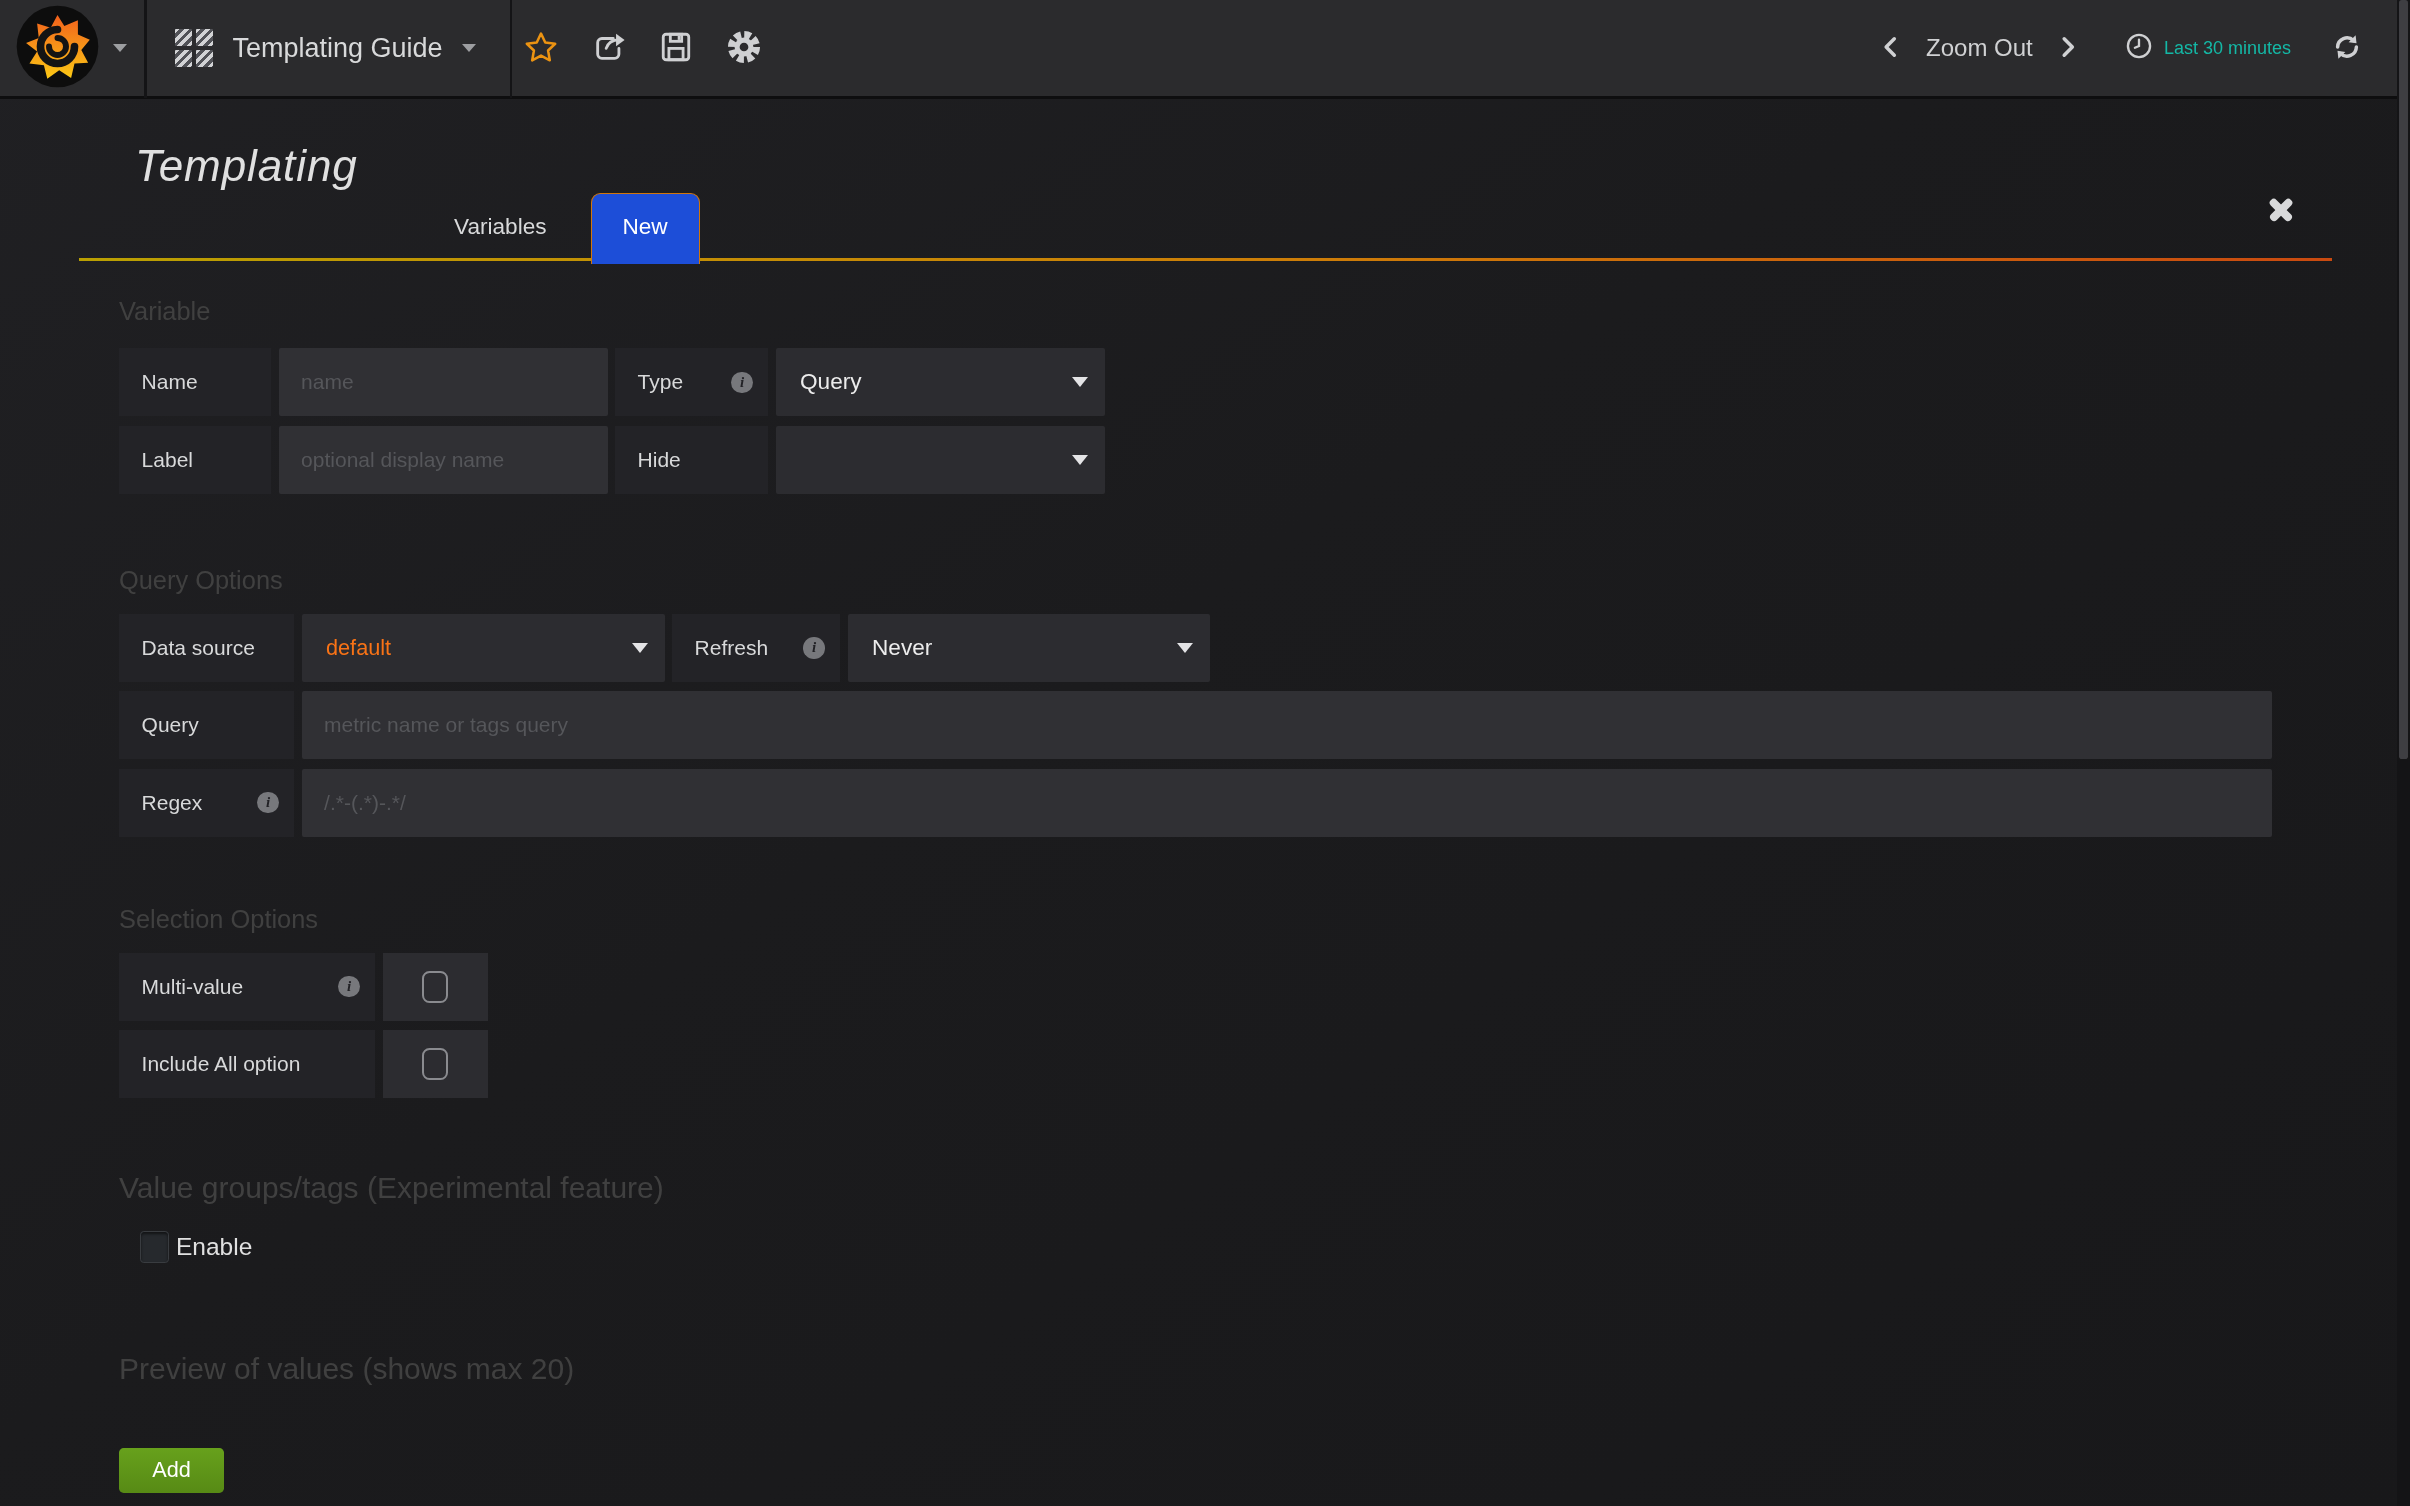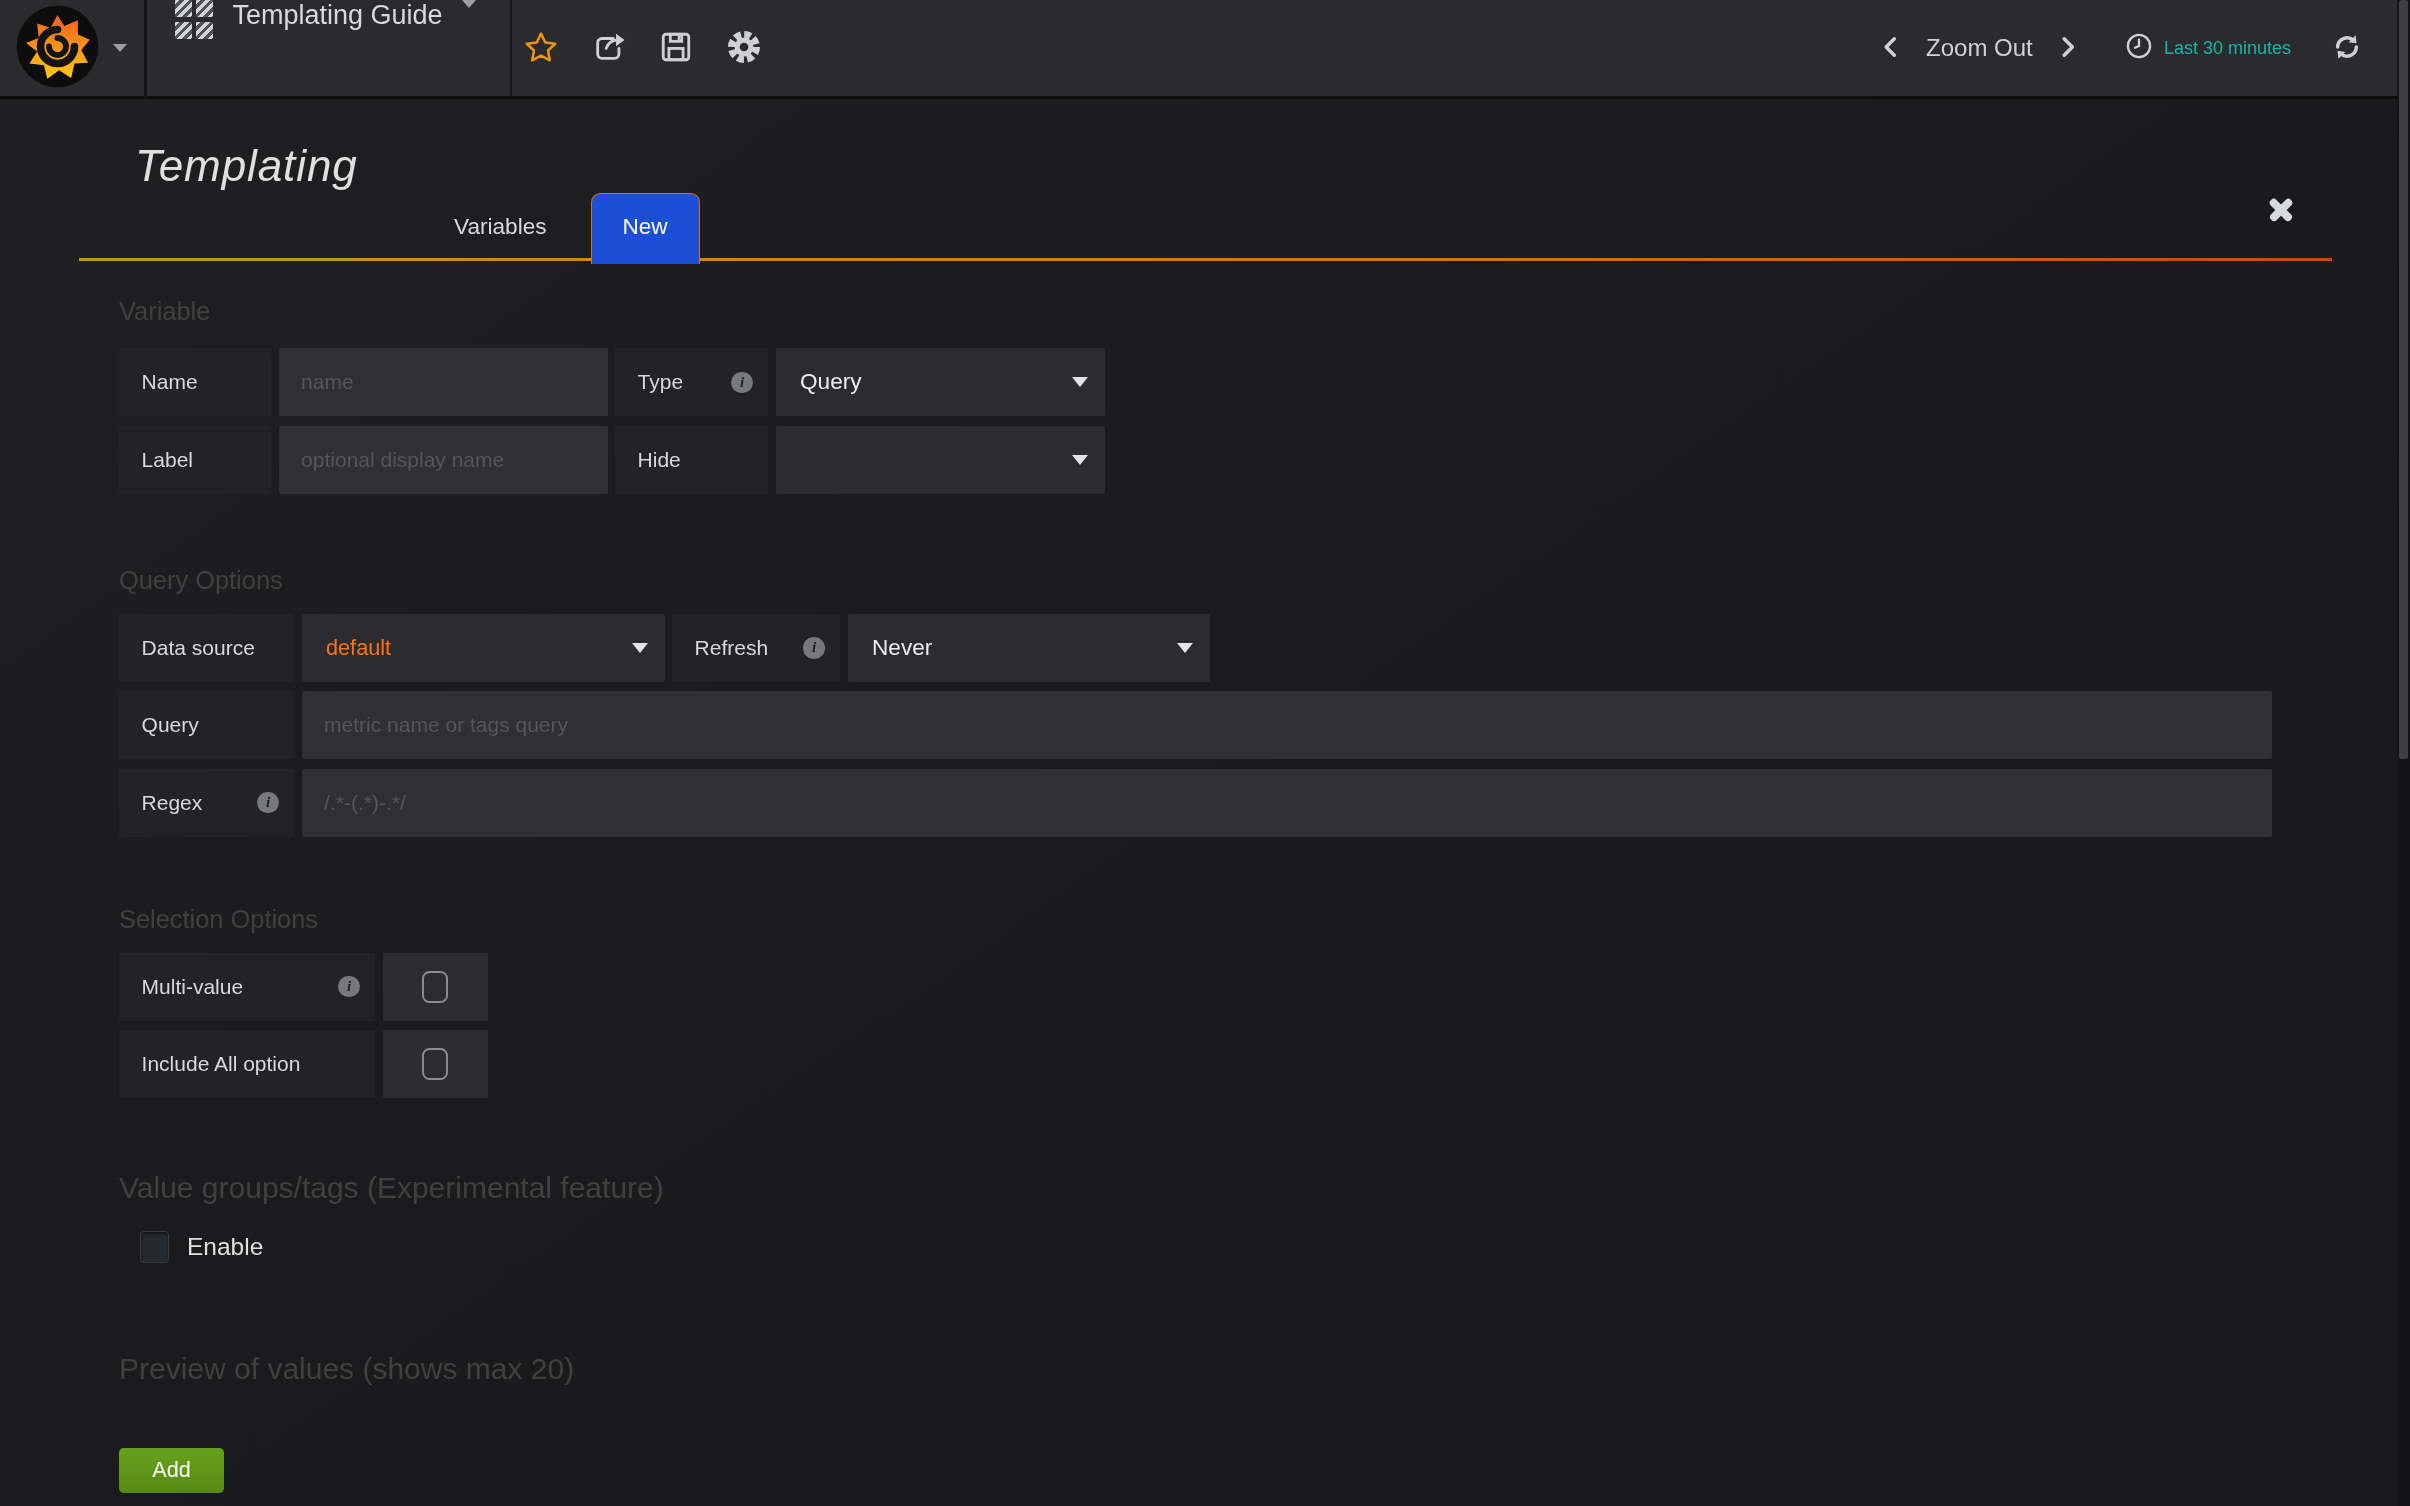--- a/index.html
+++ b/index.html
@@ -12,21 +12,21 @@
 
   
   .navbar {
     height:99px; background:#2b2b2d; border-bottom:3.8px solid #0e0e0f;
     display:flex; align-items:center; position:relative; z-index:5;
   }
   .logo-btn { display:flex; align-items:center; gap:13px; padding:0 17px 0 15px; height:100%; cursor:pointer; }
   .logo-btn svg { width:85px; height:85px; }
   .v-divider { width:2.8px; height:99px; background:#141416; flex:none; }
   .caret { width:0; height:0; border-left:7.5px solid transparent; border-right:7.5px solid transparent; border-top:8.5px solid #9d9ea1; display:inline-block; }
-  .dash-title { display:flex; align-items:flex-start; gap:19px; padding:0 34px 0 28px; height:100%; cursor:pointer; }
+  .dash-title { display:flex; align-items:center; gap:19px; padding:0 34px 0 28px; height:100%; cursor:pointer; }
   .grid-icon { display:grid; grid-template-columns:17px 17px; grid-template-rows:17px 17px; gap:4.7px; }
   .grid-icon span { background:repeating-linear-gradient(135deg,#d2d3d5 0 3.3px,#515257 3.3px 6.6px); border-radius:0.9px; }
   .dash-title-text { font-size:27px; color:#d8d9da; }
   .nav-actions { display:flex; align-items:center; gap:9.4px; height:100%; }
   .nav-icon-btn { width:58px; height:100%; display:flex; align-items:center; justify-content:center; background:none; border:none; cursor:pointer; }
   .nav-icon-btn svg { width:34px; height:34px; }
   .nav-right { margin-left:auto; display:flex; align-items:center; margin-right:49px; }
   .nav-right .txt-btn { background:none; border:none; color:#d0d1d3; font-size:24px; font-family:inherit; cursor:pointer; padding:0 9.4px; }
   .chev-btn { background:none; border:none; cursor:pointer; padding:0 13px; display:flex; align-items:center; }
   .chev-btn svg { width:24.5px; height:28px; }
@@ -78,21 +78,21 @@
   .info-badge { margin-left:auto; width:21.7px; height:21.7px; border-radius:50%; background:#77787c; color:#222226;
     font-size:15px; font-weight:bold; font-style:italic; font-family:"Liberation Serif", serif;
     display:flex; align-items:center; justify-content:center; flex:none; }
   .w-name-label{width:152px} .w-name-input{width:329px} .w-type-label{width:153px} .w-type-select{width:329px}
   .w-ds-label{width:175px} .w-ds-select{width:363px} .w-refresh-label{width:168px} .w-refresh-select{width:362px}
   .w-query-label{width:175px} .w-query-input{width:1970px}
   .w-sel-label{width:256px}
   .checkbox-cell { width:105px; background:#2c2c30; display:flex; align-items:center; justify-content:center; cursor:pointer; }
   .checkbox-box { width:26px; height:32px; border:2.8px solid #8a8b8f; border-radius:7.5px; background:transparent; }
 
-  .enable-row { display:flex; align-items:center; gap:18px; margin:26px 0 0 21px; }
+  .enable-row { display:flex; align-items:center; gap:7px; margin:26px 0 0 21px; }
   .enable-checkbox { width:29px; height:32px; background:#26292d; border:0.9px solid #393c40; border-radius:3.8px;
     box-shadow:inset 0 1.9px 2.8px rgba(0,0,0,.55); cursor:pointer; }
   .enable-label { font-size:24.5px; color:#e0e0e0; }
 
   .add-btn { display:block; margin-top:62px; width:105px; height:45px; border:none; border-radius:4.7px;
     background:linear-gradient(#67a11c,#578a15); color:#fff; font-size:21.7px; font-family:inherit; cursor:pointer; }
 
   
   .scrollbar { position:fixed; right:0; top:0; width:13px; height:1507px; background:#141416; z-index:20; }
   .scroll-thumb { position:absolute; top:0; left:1.9px; width:9.4px; height:759px; background:#3e3e42; border-radius:2.8px; }

